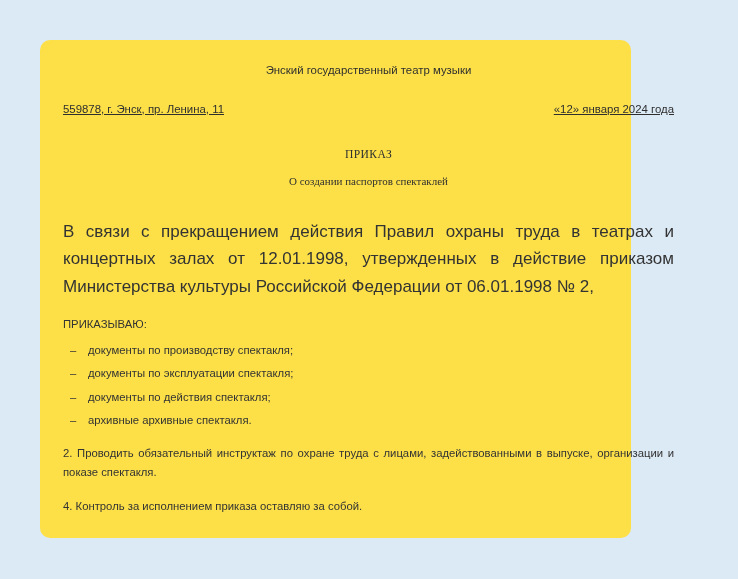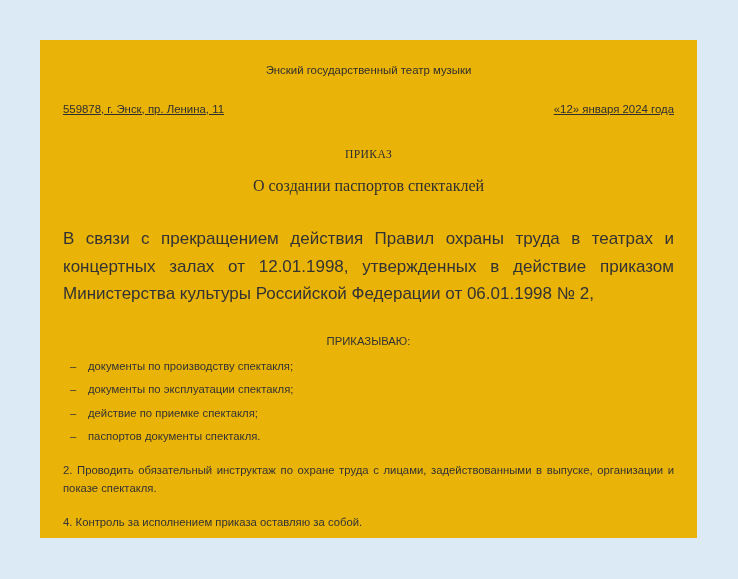--- a/index.html
+++ b/index.html
@@ -10,23 +10,24 @@
     width: 738px;
     height: 579px;
     background: #dceaf6;
     font-family: "Liberation Sans", "DejaVu Sans", sans-serif;
     overflow: hidden;
   }
   .page-wrap {
     position: absolute;
     left: 40px;
     top: 40px;
-    width: 657px;
+    width: 591px;
     height: 498px;
-    background: #eab308;
+    background: #fde047;
+    border-radius: 10px;
   }
   .doc {
     position: absolute;
     left: 23px;
     top: 0;
     width: 611px;
     height: 498px;
     color: #333333;
     font-size: 11.2px;
     line-height: 1.45;
@@ -52,36 +53,35 @@
     text-align: center;
     margin-top: 30px;
     font-family: Liberation Serif, serif;
   }
   .doc-title {
     font-size: 11.6px;
     letter-spacing: 0.4px;
     color: #2f2f2f;
   }
   .doc-subtitle {
-    font-size: 16px;
+    font-size: 11px;
     margin-top: 10px;
     color: #2f2f2f;
   }
 
   .intro {
     margin-top: 28px;
     text-align: justify;
     text-justify: inter-word;
     font-size: 17px;
     line-height: 1.62;
   }
   .command-word {
-    margin-top: 25px;
+    margin-top: 16px;
     font-size: 11.3px;
-    text-align: center;
   }
 
   .clause {
     margin-top: 16px;
     font-size: 11.3px;
     line-height: 1.62;
     text-align: justify;
     text-justify: inter-word;
   }
   .clause.no-justify { text-align: left; }
@@ -132,25 +132,25 @@
       <li>
         <span class="dash">–</span>
         <span>документы по производству спектакля;</span>
       </li>
       <li>
         <span class="dash">–</span>
         <span>документы по эксплуатации спектакля;</span>
       </li>
       <li>
         <span class="dash">–</span>
-        <span>действие по приемке спектакля;</span>
+        <span>документы по действия спектакля;</span>
       </li>
       <li>
         <span class="dash">–</span>
-        <span>паспортов документы спектакля.</span>
+        <span>архивные архивные спектакля.</span>
       </li>
     </ul>
 
     <div class="clause">2. Проводить обязательный инструктаж по охране труда с лицами, задействованными в выпуске, организации и показе спектакля.</div>
 
 
     <div class="clause no-justify">4. Контроль за исполнением приказа оставляю за собой.</div>
 
   </div>
 </div>

